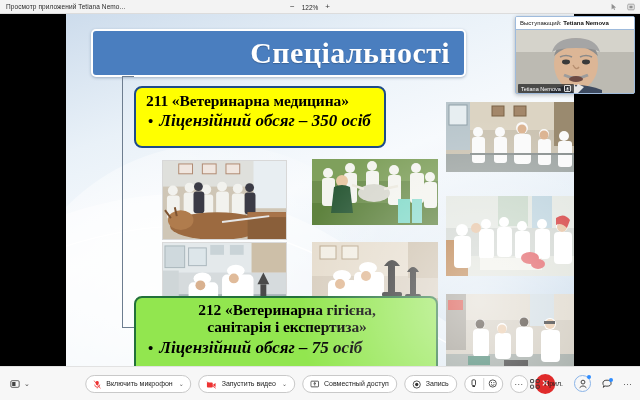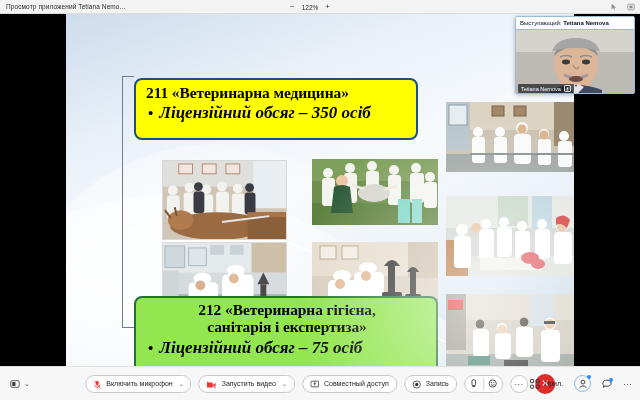--- a/index.html
+++ b/index.html
@@ -73,21 +73,21 @@
 
   
   .bracket{
     position:absolute; left:56px; top:62px; width:12px; height:252px;
     border-left:1.5px solid #6d7d8f; border-top:1.5px solid #6d7d8f;
     border-bottom:1.5px solid #6d7d8f;
   }
 
   
   .box-yellow{
-    position:absolute; left:68px; top:64px; width:284px; height:62px;
+    position:absolute; left:68px; top:72px; width:252px; height:62px;
     background:#ffff00; border:2px solid #1f4c8a; border-radius:8px;
     padding:4px 8px 4px 10px;
   }
   .box-green{
     position:absolute; left:68px; top:282px; width:304px; height:78px;
     background:#92e64f; border:2px solid #22713a; border-radius:8px;
     padding:3px 8px 4px 10px;
   }
   .box-head{
     font-family:"Liberation Serif", serif; font-weight:bold;
@@ -216,20 +216,23 @@
   <div class="stage">
     <div class="slide">
 
       <div class="swoosh">
         <svg width="508" height="220" viewBox="0 0 508 220">
           <path d="M0 60 C 150 10, 250 60, 330 130 C 400 190, 450 205, 508 210 L508 220 L0 220 Z" fill="rgba(255,255,255,.45)"></path>
           <path d="M0 92 C 160 42, 262 92, 344 164 C 404 212, 452 216, 508 218" fill="none" stroke="rgba(255,255,255,.85)" stroke-width="1.4"></path>
         </svg>
       </div>
 
+      <div class="title-banner">
+        <div class="title-text">Спеціальності</div>
+      </div>
 
       <div class="bracket"></div>
 
       <div class="photo" style="left:96px; top:146px; width:125px; height:80px; border:1px solid #d8d8d8;">
         <svg class="px" viewBox="0 0 125 80" preserveAspectRatio="none">
           <rect width="125" height="80" fill="#cfc6b6"></rect>
           <rect x="0" y="0" width="125" height="26" fill="#dfe0dc"></rect>
           <rect x="16" y="3" width="14" height="10" fill="#f0e6df" stroke="#b08a72" stroke-width="1"></rect>
           <rect x="40" y="3" width="14" height="10" fill="#f0e6df" stroke="#b08a72" stroke-width="1"></rect>
           <rect x="64" y="3" width="14" height="10" fill="#f0e6df" stroke="#b08a72" stroke-width="1"></rect>

